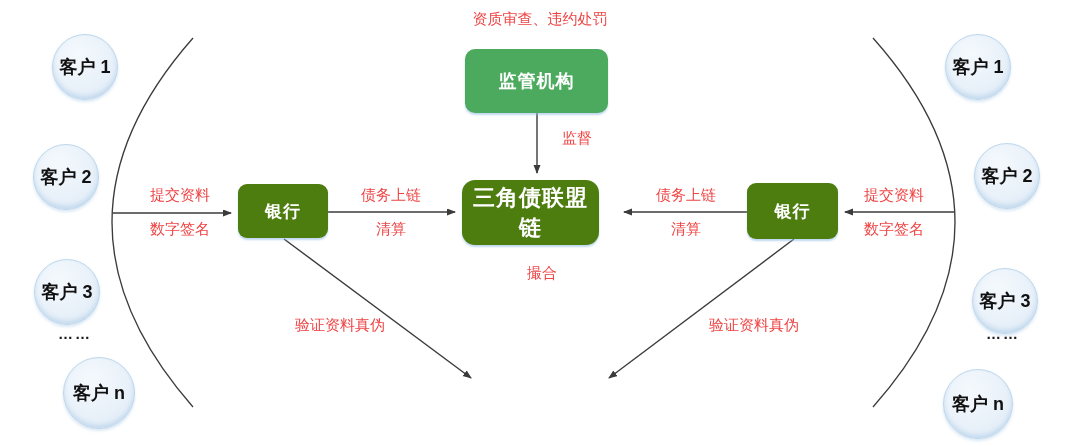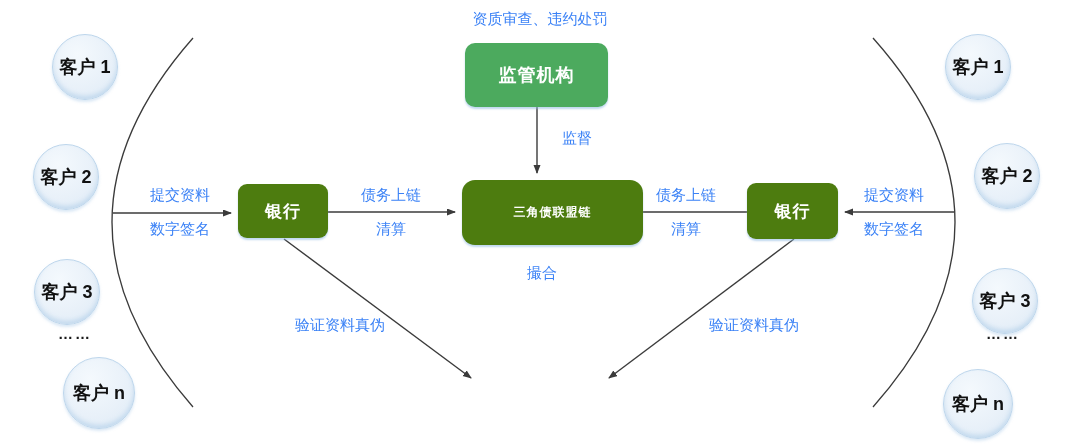--- a/index.html
+++ b/index.html
@@ -14,37 +14,37 @@
   .node{
     position:absolute;
     display:flex;align-items:center;justify-content:center;
     color:#ffffff;font-weight:bold;
     border-radius:9px;
     box-shadow:0 2px 2px rgba(141,184,226,.55);
     letter-spacing:1px;
     text-align:center;
   }
   .node.blue{background:#4d7c0f;}
-  .node.green{background:#4caa5e;}
+  .node.green{background:#4caa5e;margin-top:6px;}
   .regulator{left:465px;top:43px;width:143px;height:64px;font-size:18px;border-radius:10px;}
-  .chain{left:462px;top:180px;width:181px;height:65px;font-size:12px;border-radius:13px;}
+  .chain{left:462px;top:180px;width:137px;height:65px;font-size:22px;border-radius:13px;}
   .bank-left{left:238px;top:184px;width:90px;height:54px;font-size:17px;}
   .bank-right{left:747px;top:183px;width:91px;height:56px;font-size:17px;}
   .judicial{left:478px;top:357px;width:124px;height:53px;font-size:18px;border-radius:11px;}
   .client{
     position:absolute;border-radius:50%;
     background:radial-gradient(circle at 38% 30%, #f4f9fd 0%, #e9f1f9 55%, #ddeaf6 100%);
     border:1px solid #bdd6ec;
     box-shadow:inset 0 -3px 4px rgba(150,190,225,.40), 0 2px 3px rgba(150,190,225,.35);
     display:flex;align-items:center;justify-content:center;
     font-weight:bold;font-size:18px;color:#111111;
   }
   .lbl{
     position:absolute;
-    font-size:15px;color:#3b82f6;
+    font-size:15px;color:#ef4444;
     text-align:center;white-space:nowrap;
   }
   .dots{
     position:absolute;
     font-weight:bold;font-size:15px;color:#1a1a1a;
     letter-spacing:2px;text-align:center;
   }
 </style>
 </head>
 <body>

